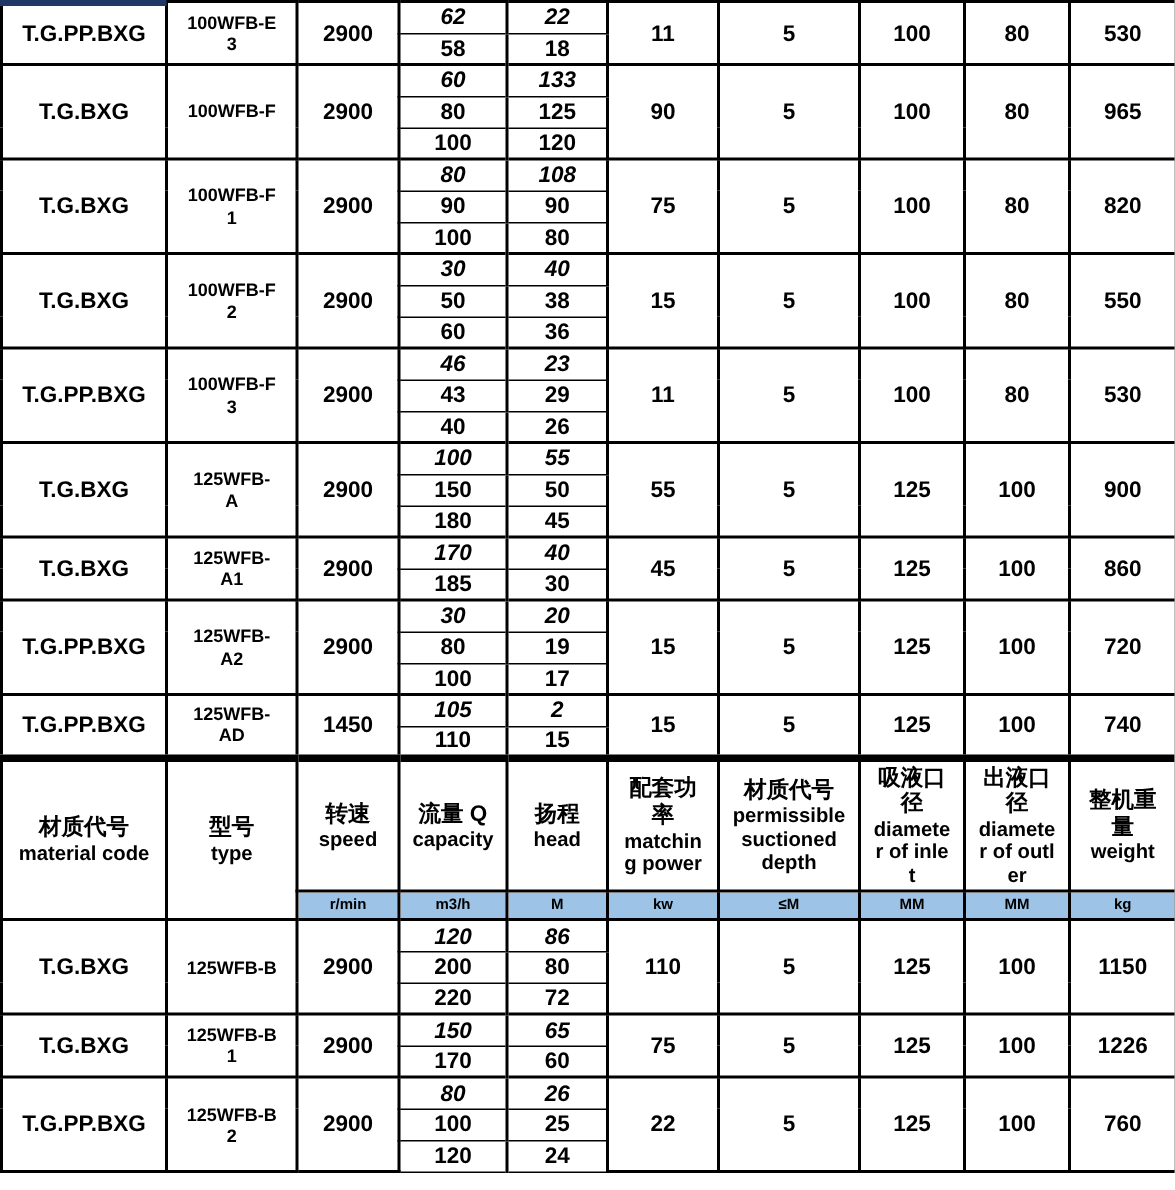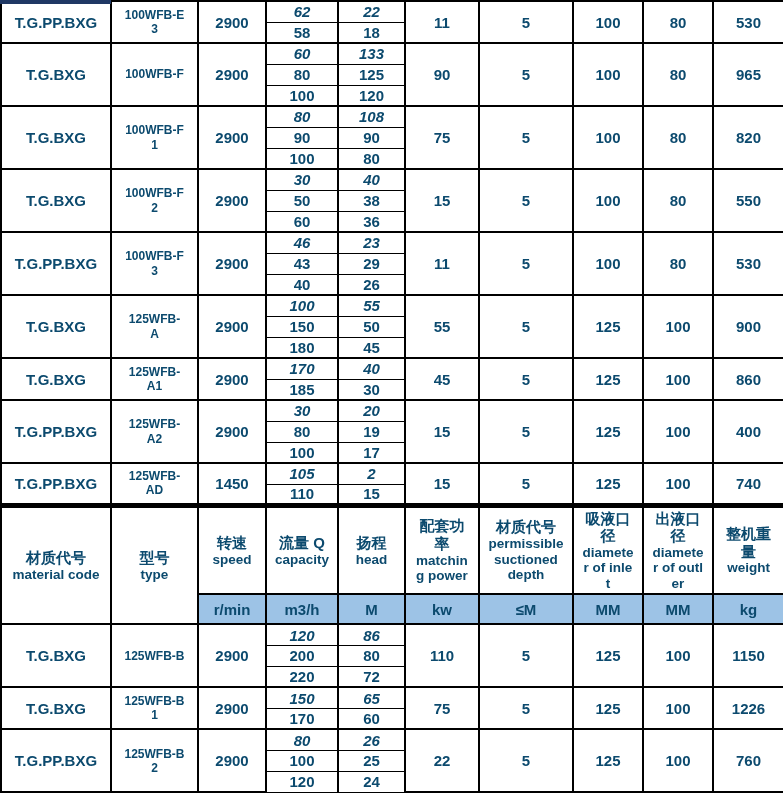--- a/index.html
+++ b/index.html
@@ -2,21 +2,21 @@
 <html><head>
 <meta charset="utf-8">
 <style>
   html,body{margin:0;padding:0;background:#ffffff;}
   .shot{
     width:783px;
     position:relative;
     background:#ffffff;
     font-family:"Liberation Sans","DejaVu Sans",sans-serif;
     font-weight:bold;
-    color:#0c4a6e;
+    color:#000000;
   }
   table.spec{
     border-collapse:collapse;
     table-layout:fixed;
     width:783px;
   }
   td{
     border:2px solid #000;
     text-align:center;
     vertical-align:middle;
@@ -25,21 +25,21 @@
     box-sizing:border-box;
   }
   td.num, td.mat{ font-size:15px; }
   td.typ{ font-size:12px; white-space:pre-line; line-height:1.2; }
   td.sub{ border-top-width:1px; border-bottom-width:1px; height:21px; }
   td.sub.first{ border-top-width:2px;font-style:italic; }
   tr.hdr td{ border-top-width:5px; }
   td.hcell{ height:82px; font-size:14px; padding:2px;margin-top:16px; }
   td.hcell .cn{ font-size:15px; line-height:1.18; white-space:pre-line; }
   td.hcell .en{ font-size:13.5px; line-height:1.15; white-space:pre-line; }
-  tr.units td{ background:#9DC3E6; height:30px; font-size:15px; }
+  tr.units td{ background:#9DC3E6; height:19px; font-size:10px; }
   .top-strip{
     position:absolute; top:0; left:0;
     width:111px; height:4px;
     background:#1F3864;
     z-index:2;
   }
 </style>
 </head>
 <body>
 
@@ -201,21 +201,21 @@
           <td class="mat" rowspan="3">T.G.PP.BXG</td>
           <td class="typ" rowspan="3">125WFB-
 A2</td>
           <td class="num" rowspan="3">2900</td>
           <td class="num sub first">30</td>
           <td class="num sub first">20</td>
           <td class="num" rowspan="3">15</td>
           <td class="num" rowspan="3">5</td>
           <td class="num" rowspan="3">125</td>
           <td class="num" rowspan="3">100</td>
-          <td class="num" rowspan="3">400</td>
+          <td class="num" rowspan="3">720</td>
         </tr>
         <tr>
           <td class="num sub">80</td>
           <td class="num sub">19</td>
         </tr>
         <tr>
           <td class="num sub">100</td>
           <td class="num sub">17</td>
         </tr>
         <tr>

